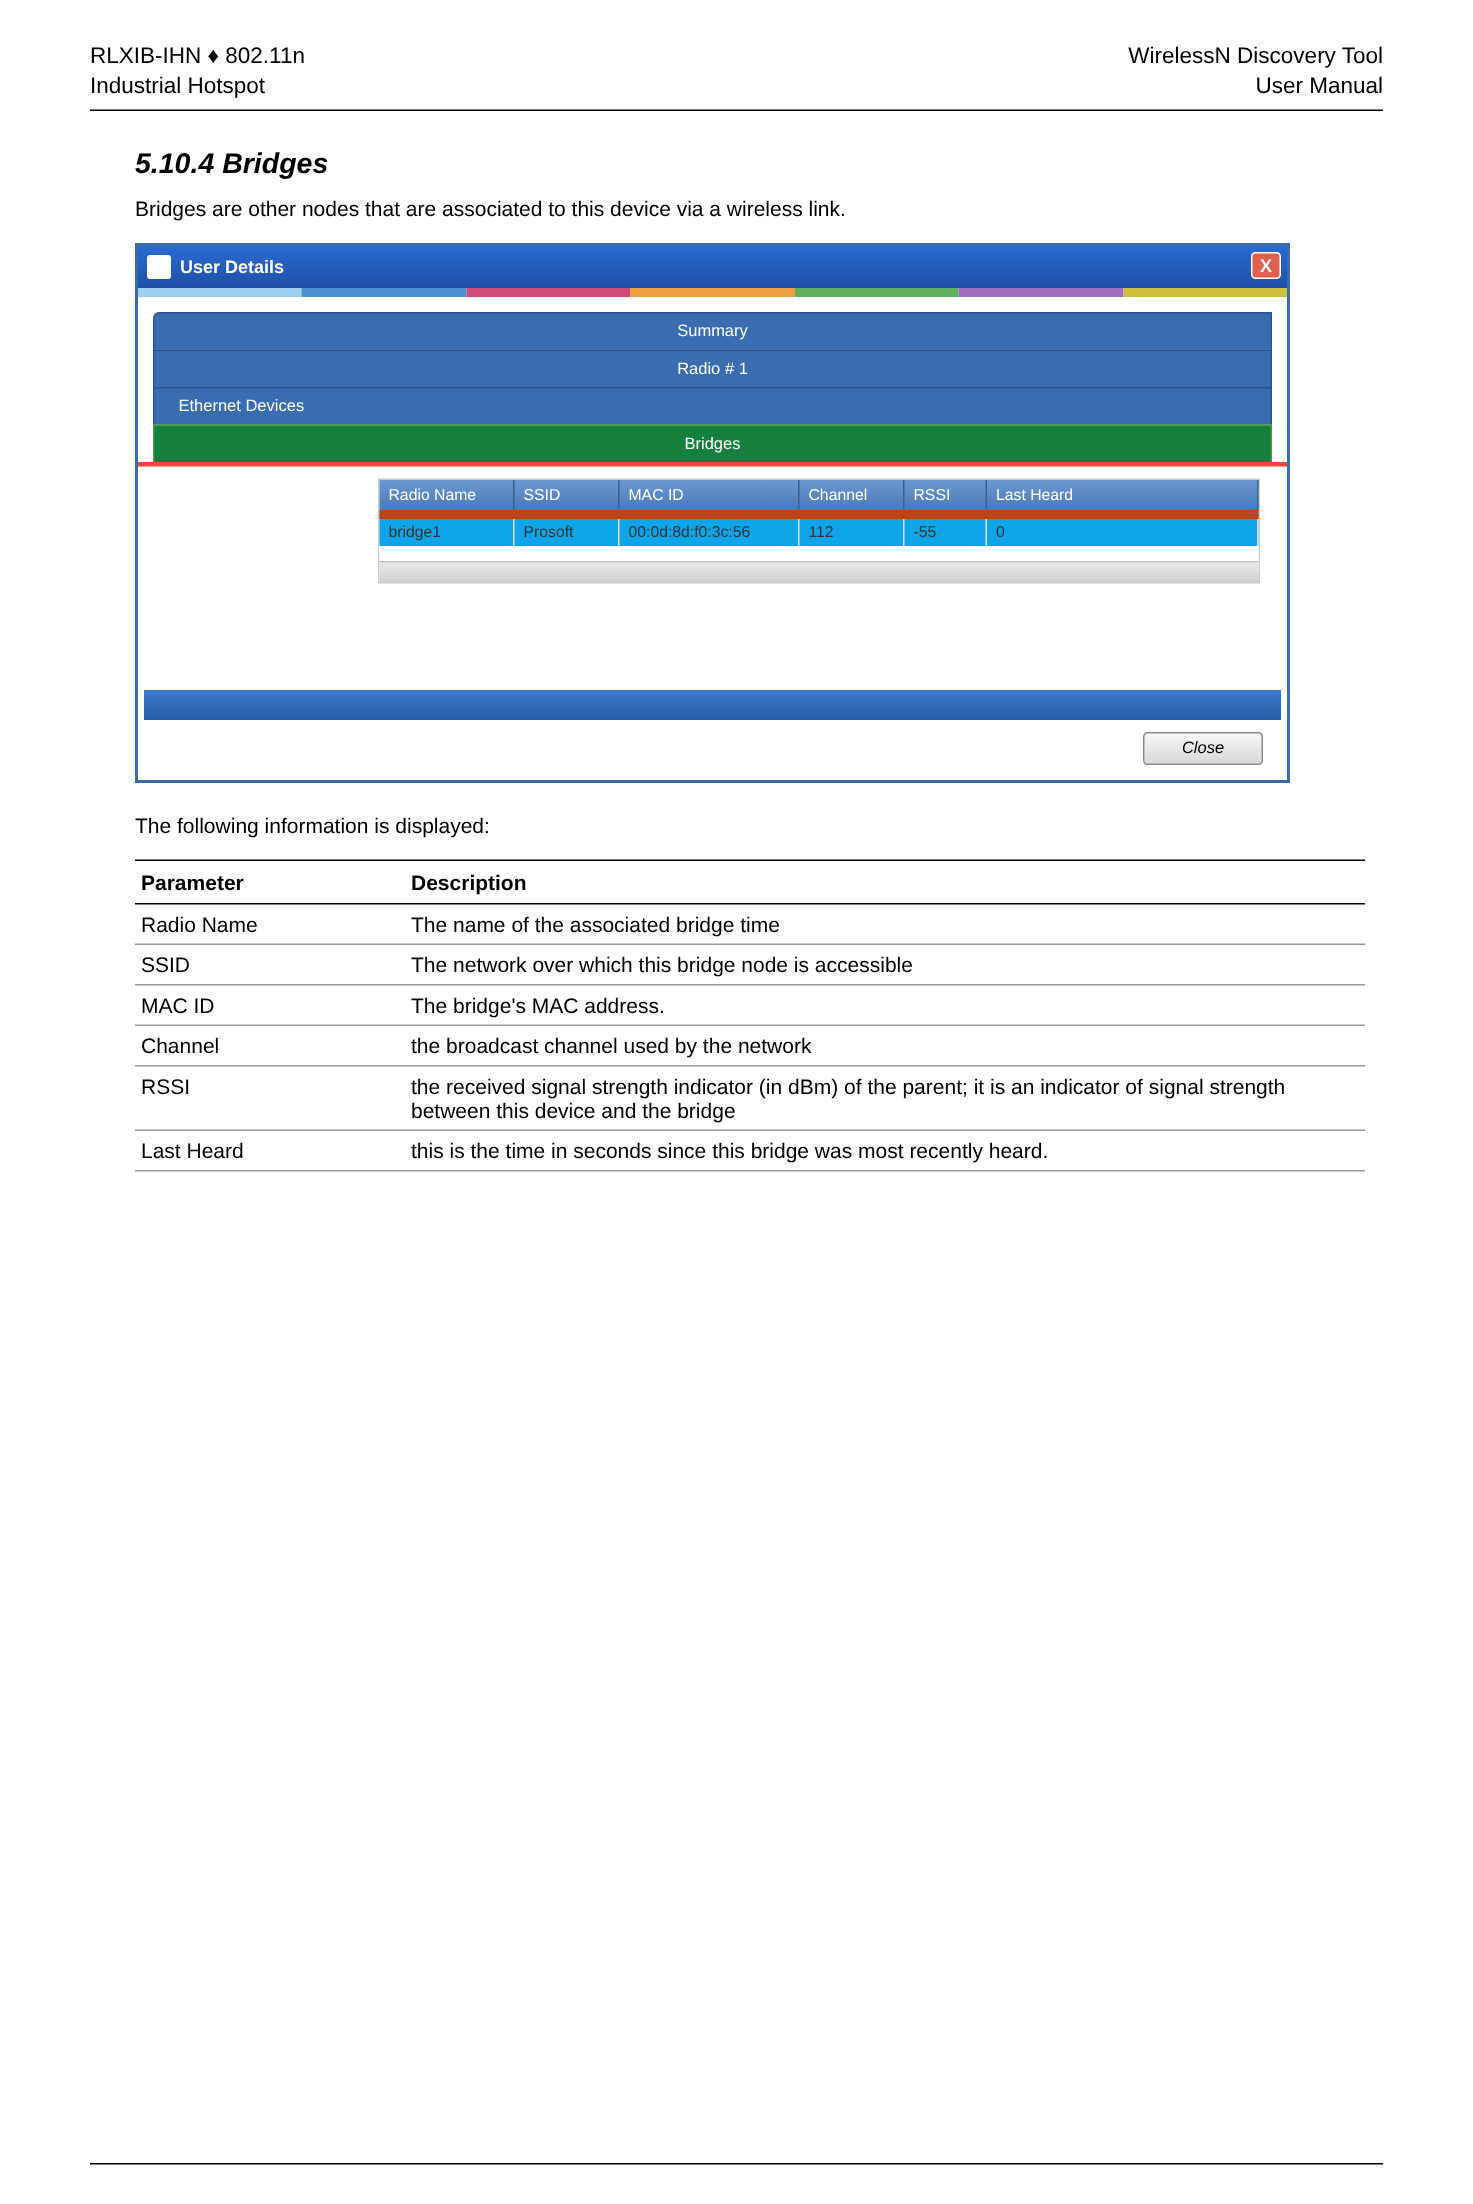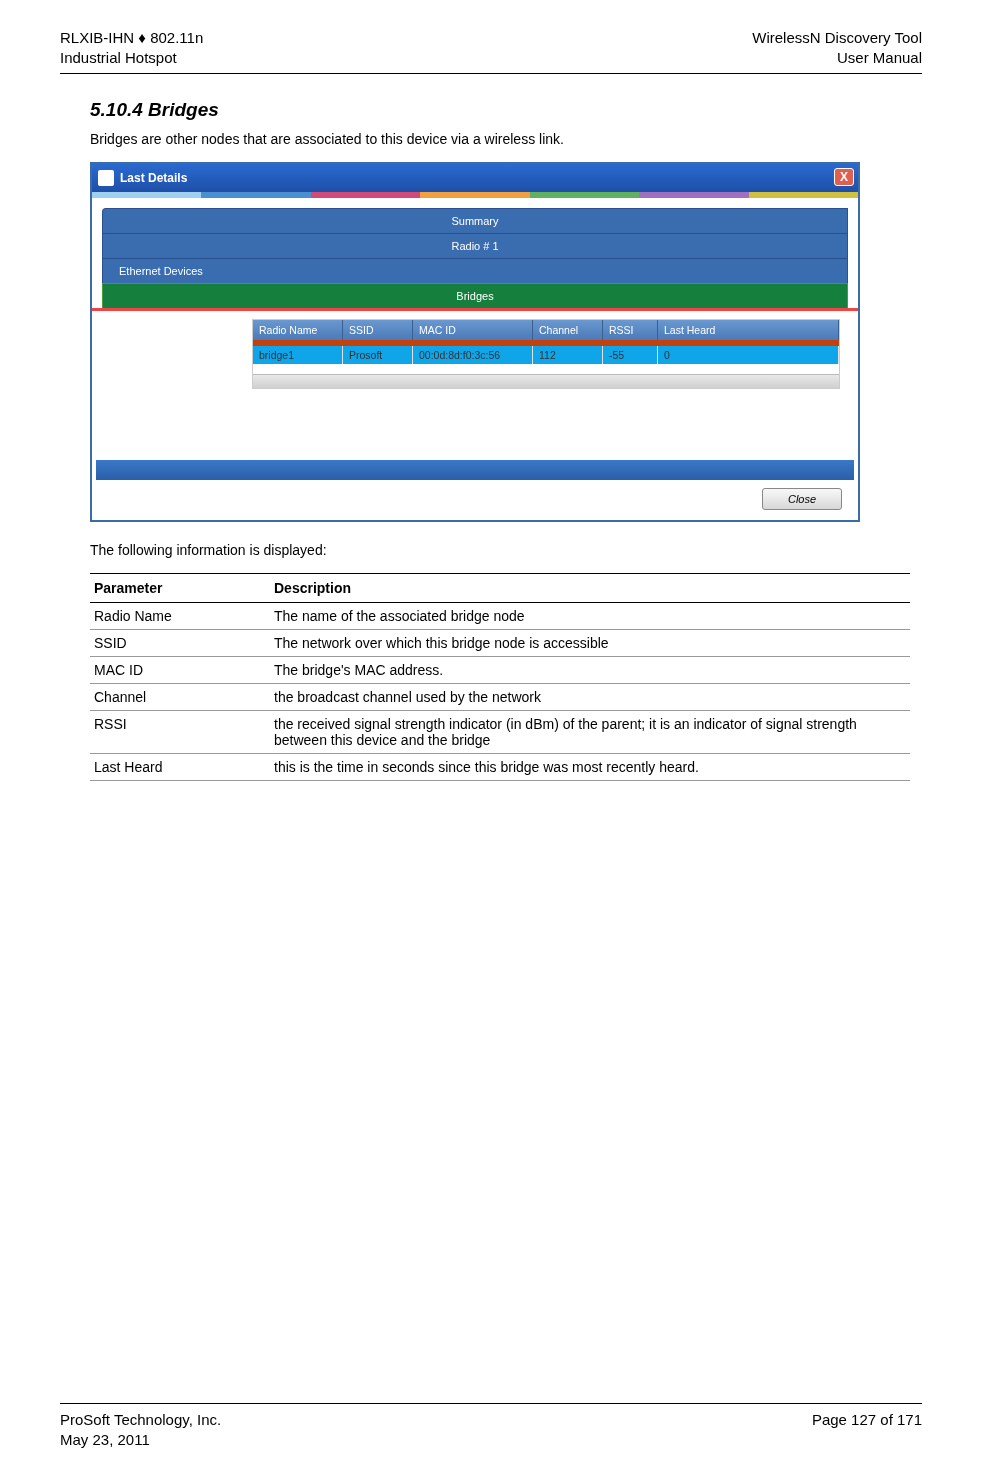--- a/index.html
+++ b/index.html
@@ -226,21 +226,21 @@
   </div>
   <hr class="hr-line">
 
   <div class="content">
     <div class="section-title">5.10.4 Bridges</div>
     <div class="body-text">Bridges are other nodes that are associated to this device via a wireless link.</div>
 
     <div class="screenshot-box">
       <div class="titlebar">
         <span class="titlebar-icon"></span>
-        <span>Last Details</span>
+        <span>User Details</span>
         <span class="close-x">X</span>
       </div>
       <div class="color-strip">
         <div class="cs1"></div>
           <div class="cs2"></div>
           <div class="cs3"></div>
           <div class="cs4"></div>
           <div class="cs5"></div>
           <div class="cs6"></div>
           <div class="cs7"></div>
@@ -280,21 +280,21 @@
     <table class="param-table">
       <thead>
         <tr>
           <th class="col-p">Parameter</th>
           <th>Description</th>
         </tr>
       </thead>
       <tbody>
         <tr>
           <td class="col-p">Radio Name</td>
-          <td>The name of the associated bridge node</td>
+          <td>The name of the associated bridge time</td>
         </tr>
         <tr>
           <td class="col-p">SSID</td>
           <td>The network over which this bridge node is accessible</td>
         </tr>
         <tr>
           <td class="col-p">MAC ID</td>
           <td>The bridge's MAC address.</td>
         </tr>
         <tr>
@@ -309,22 +309,13 @@
           <td class="col-p">Last Heard</td>
           <td>this is the time in seconds since this bridge was most recently heard.</td>
         </tr>
       </tbody>
     </table>
   </div>
 </div>
 
 <div class="footer">
   <hr class="footer-line">
-  <div class="footer-row">
-    <div>
-      <div>ProSoft Technology, Inc.</div>
-      <div>May 23, 2011</div>
-    </div>
-    <div>
-      <div>Page 127 of 171</div>
-    </div>
-  </div>
 </div>
 
 </body></html>

